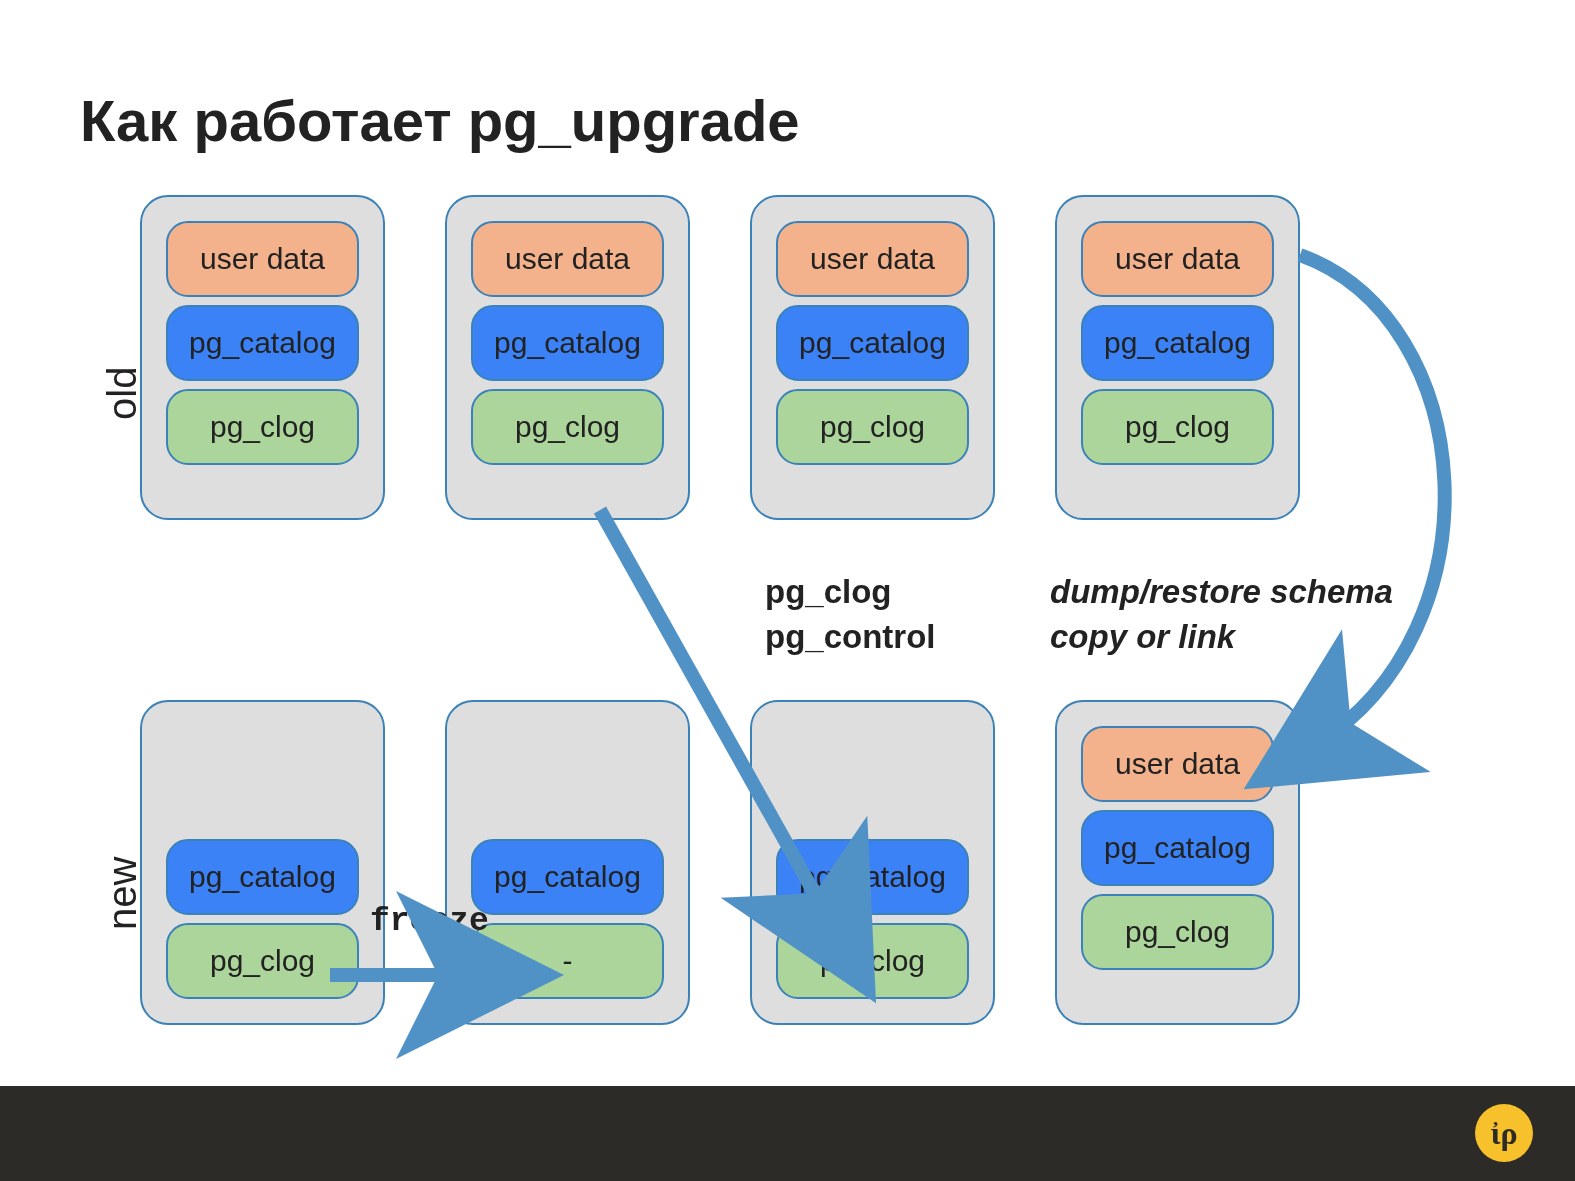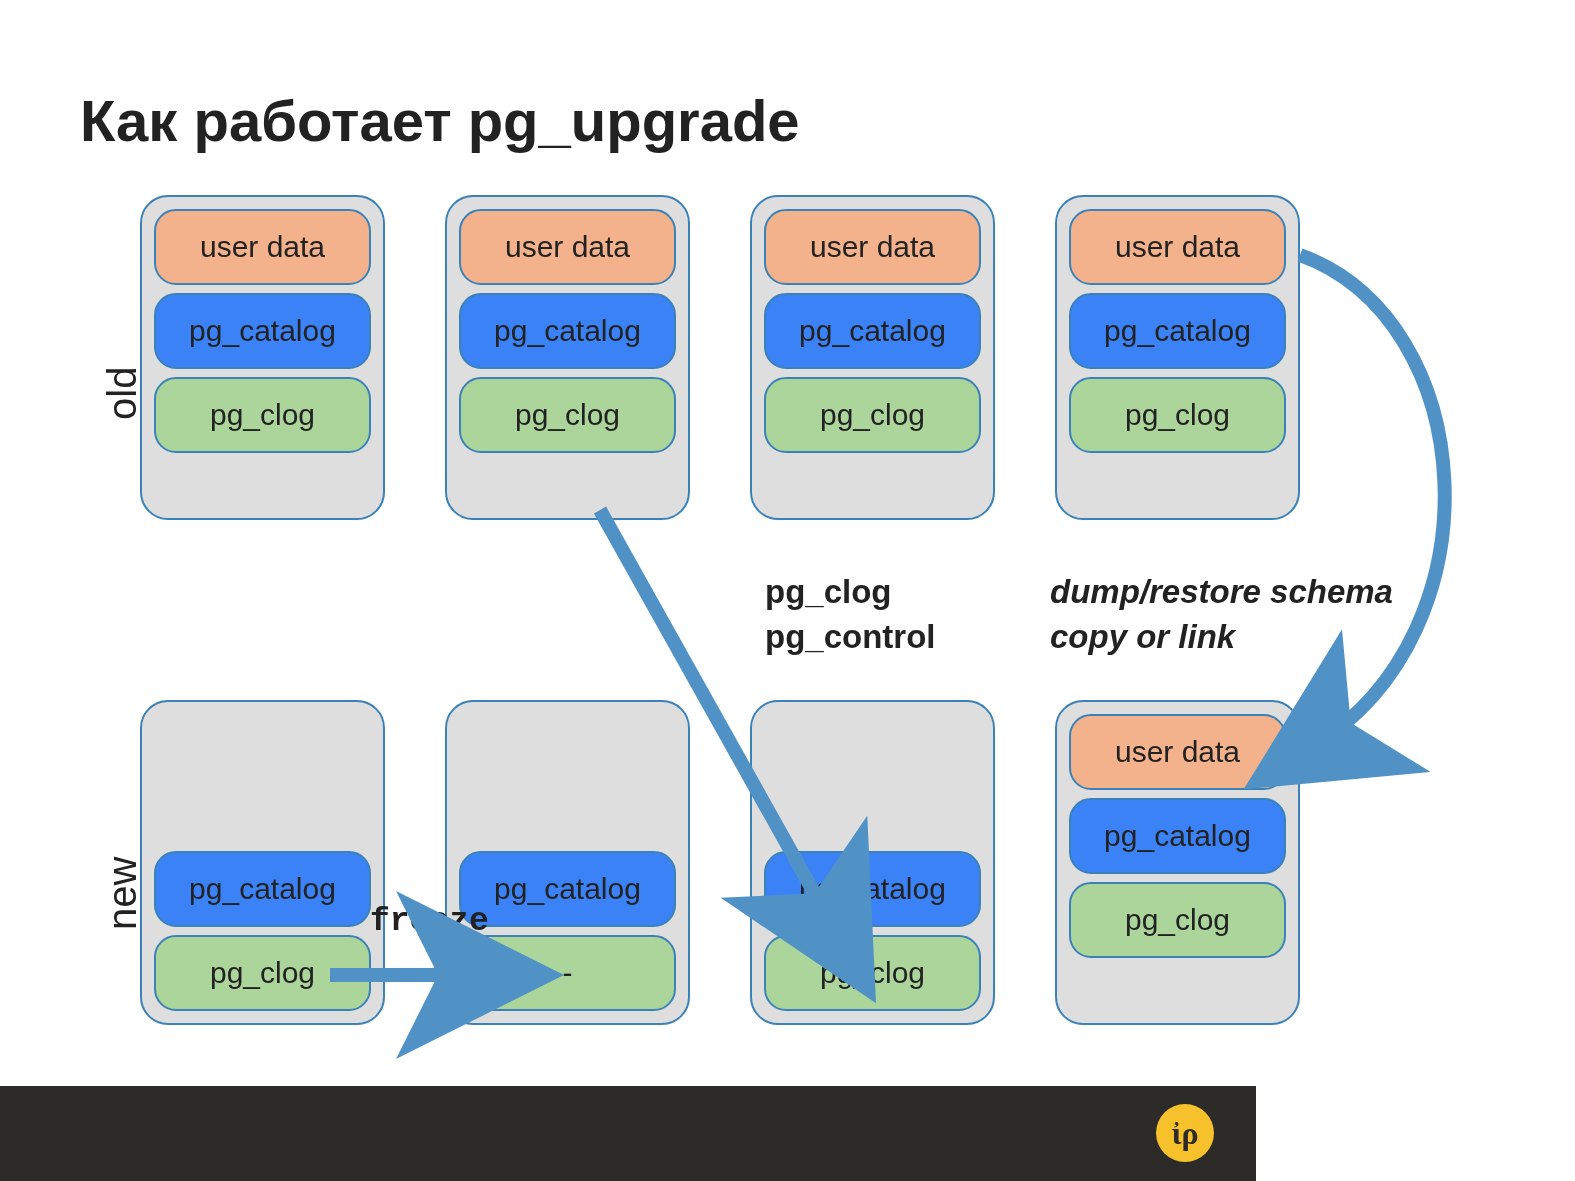--- a/index.html
+++ b/index.html
@@ -10,21 +10,21 @@
   .row-label.old { top: 420px; left: 100px; }
   .row-label.new { top: 930px; left: 100px; }
 
   .cluster {
     position: absolute;
     width: 245px;
     height: 325px;
     background: #dedede;
     border: 2px solid #3a82b8;
     border-radius: 28px;
-    padding: 12px;
+    padding: 24px;
     display: flex;
     flex-direction: column;
     gap: 8px;
   }
   .cluster.new-row { justify-content: flex-end; }
   .pill {
     height: 76px;
     border-radius: 22px;
     border: 2px solid #3a82b8;
     display: flex;
@@ -34,21 +34,21 @@
     color: #222;
   }
   .pill.orange { background: #f3b28b; }
   .pill.yellow { background: #3b82f6; }
   .pill.green  { background: #abd59a; }
 
   .annot { position: absolute; font-size: 33px; font-weight: 700; color: #222; line-height: 1.35; white-space: pre; }
 
   svg.arrows { position: absolute; top: 0; left: 0; width: 1575px; height: 1181px; pointer-events: none; }
 
-  .footer { position: absolute; left: 0; bottom: 0; width: 1256px; height: 95px; background: #2c2b28; }
+  .footer { position: absolute; left: 0; bottom: 0; width: 1575px; height: 95px; background: #2c2b28; }
   .footer .logo {
     position: absolute; right: 42px; top: 18px; width: 58px; height: 58px;
     border-radius: 50%; background: #f6c12a; display: flex; align-items: center; justify-content: center;
   }
   .footer .logo span { font-size: 32px; color: #2c2b28; font-weight: 600; font-family: serif; }
 </style>
 </head>
 <body>
 
 <div class="slide">

